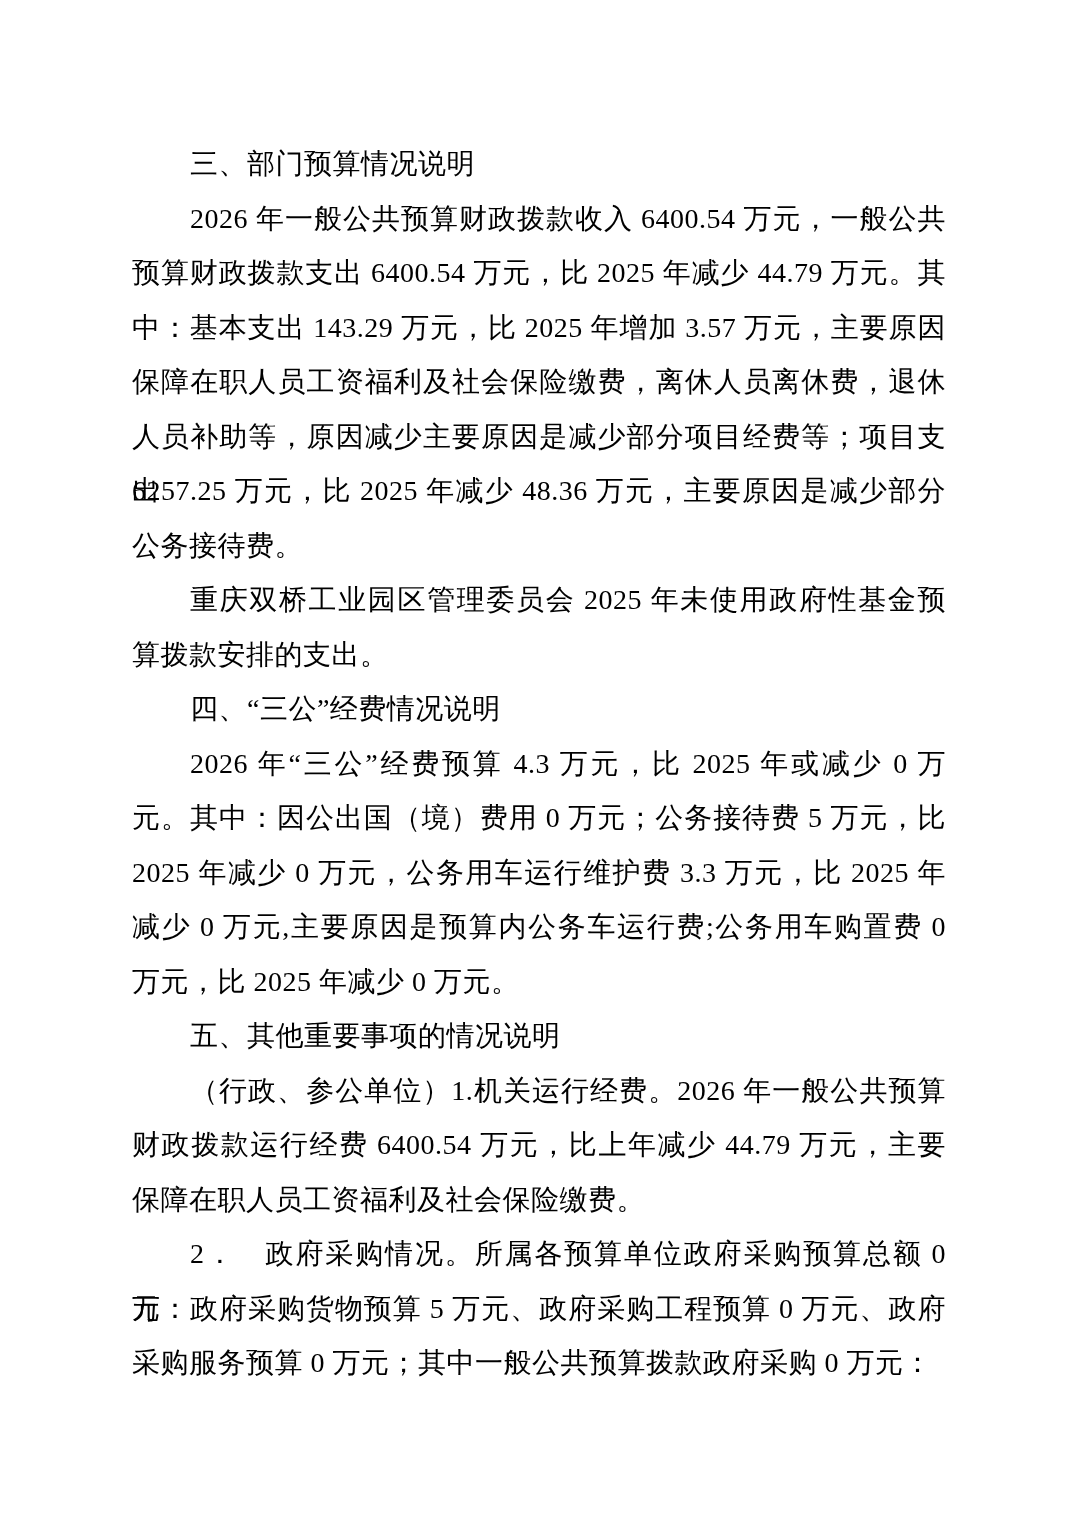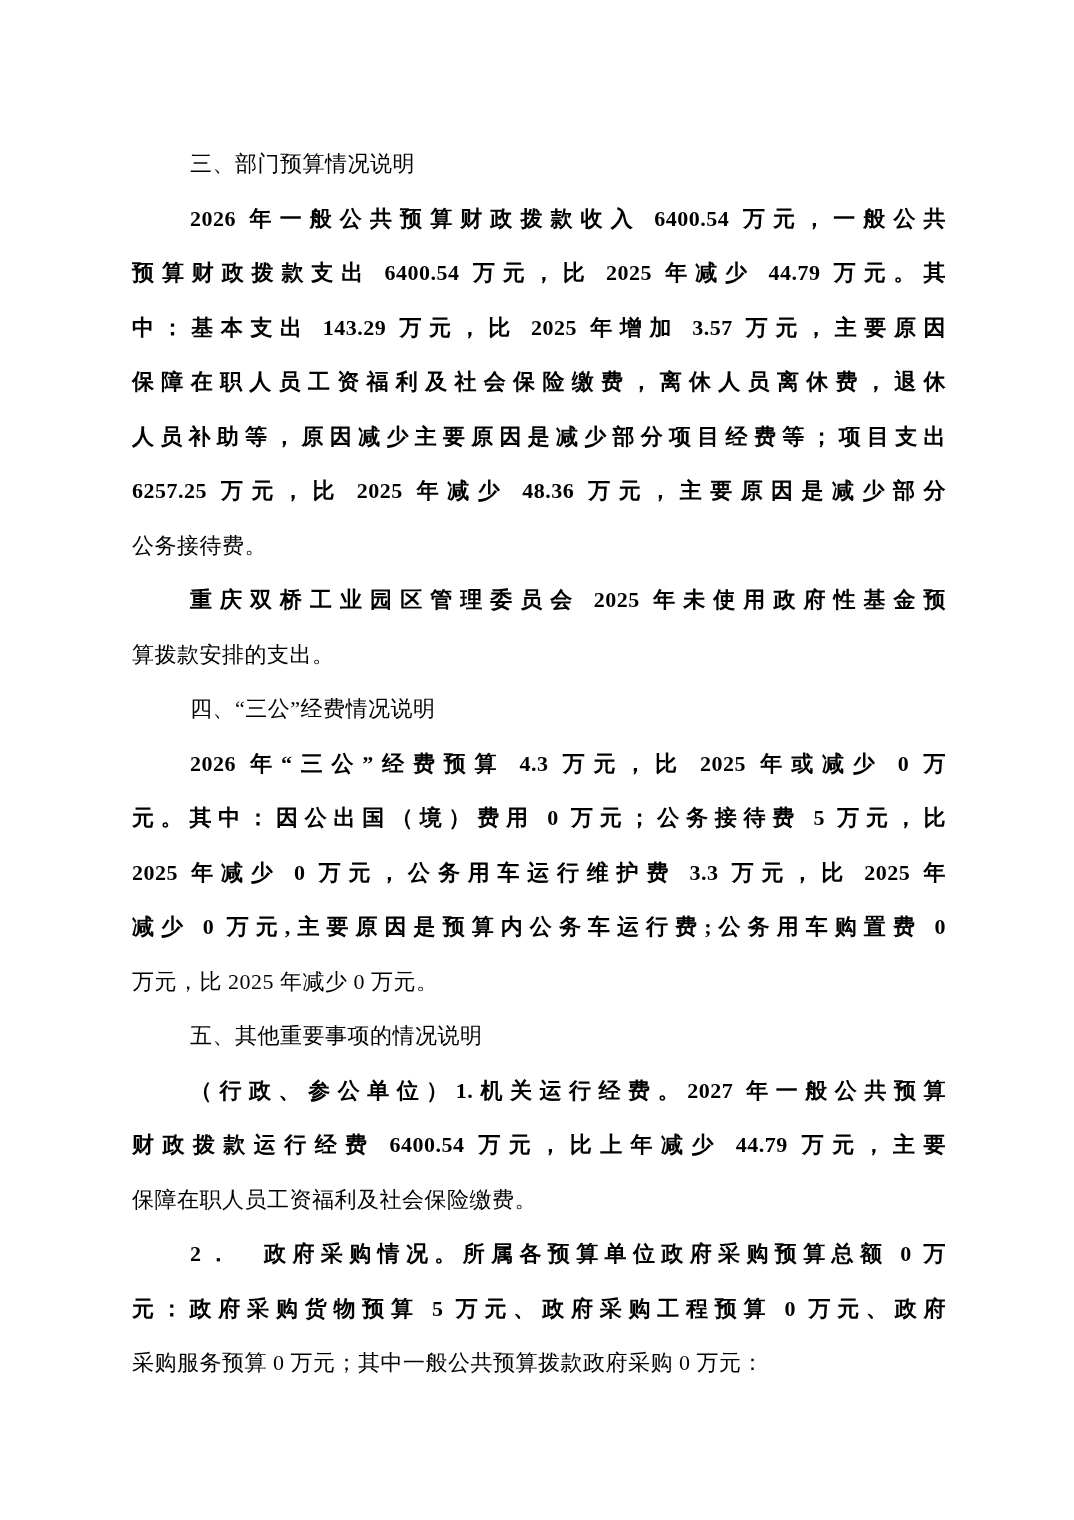--- a/index.html
+++ b/index.html
@@ -18,35 +18,34 @@
     font-family: "Liberation Serif", "DejaVu Serif", serif;
     color: #000000;
   }
   .text-block {
     position: absolute;
     left: 132px;
     top: 137px;
     width: 814px;
   }
   .line {
-    font-size: 22px;
+    font-size: 28px;
     line-height: 54.5px;
     height: 54.5px;
     white-space: nowrap;
     text-align: left;
     color: #000000;
     letter-spacing: 0.5px;
   }
   
   .line.fill {
     white-space: normal;
     text-align: justify;
     text-align-last: justify;
     text-justify: inter-character;
-    font-weight: bold;
   }
   
   .line.ind {
     text-indent: 58px;
   }
 </style>
 </head>
 <body style="background: rgb(255, 255, 255);">
 
 <div class="page" style="color: rgb(0, 0, 0);">
@@ -61,20 +60,20 @@
     <div class="line">公务接待费。</div>
     <div class="line ind fill">重庆双桥工业园区管理委员会 2025 年未使用政府性基金预</div>
     <div class="line">算拨款安排的支出。</div>
     <div class="line ind">四、“三公”经费情况说明</div>
     <div class="line ind fill">2026 年“三公”经费预算 4.3 万元，比 2025 年或减少 0 万</div>
     <div class="line fill">元。其中：因公出国（境）费用 0 万元；公务接待费 5 万元，比</div>
     <div class="line fill">2025 年减少 0 万元，公务用车运行维护费 3.3 万元，比 2025 年</div>
     <div class="line fill">减少 0 万元,主要原因是预算内公务车运行费;公务用车购置费 0</div>
     <div class="line">万元，比 2025 年减少 0 万元。</div>
     <div class="line ind">五、其他重要事项的情况说明</div>
-    <div class="line ind fill">（行政、参公单位）1.机关运行经费。2027 年一般公共预算</div>
+    <div class="line ind fill">（行政、参公单位）1.机关运行经费。2026 年一般公共预算</div>
     <div class="line fill">财政拨款运行经费 6400.54 万元，比上年减少 44.79 万元，主要</div>
     <div class="line">保障在职人员工资福利及社会保险缴费。</div>
     <div class="line ind fill">2．　政府采购情况。所属各预算单位政府采购预算总额 0 万</div>
     <div class="line fill">元：政府采购货物预算 5 万元、政府采购工程预算 0 万元、政府</div>
     <div class="line">采购服务预算 0 万元；其中一般公共预算拨款政府采购 0 万元：</div>
   </div>
 </div>
 
 </body></html>

